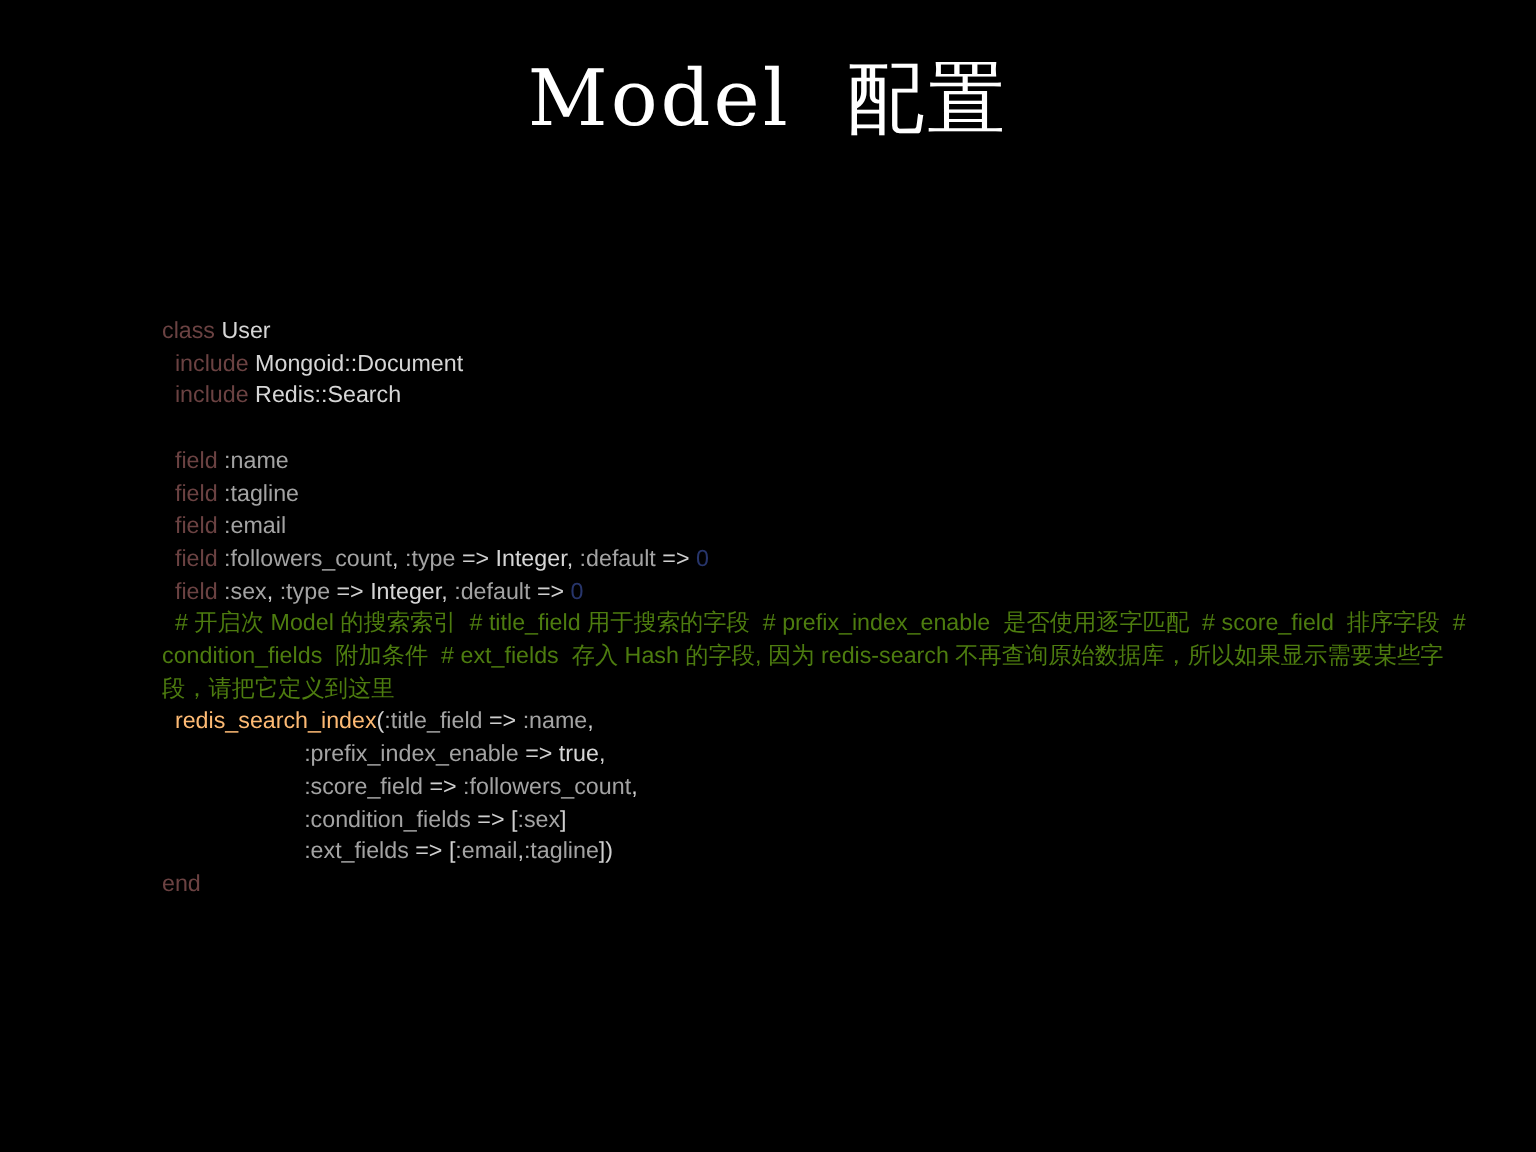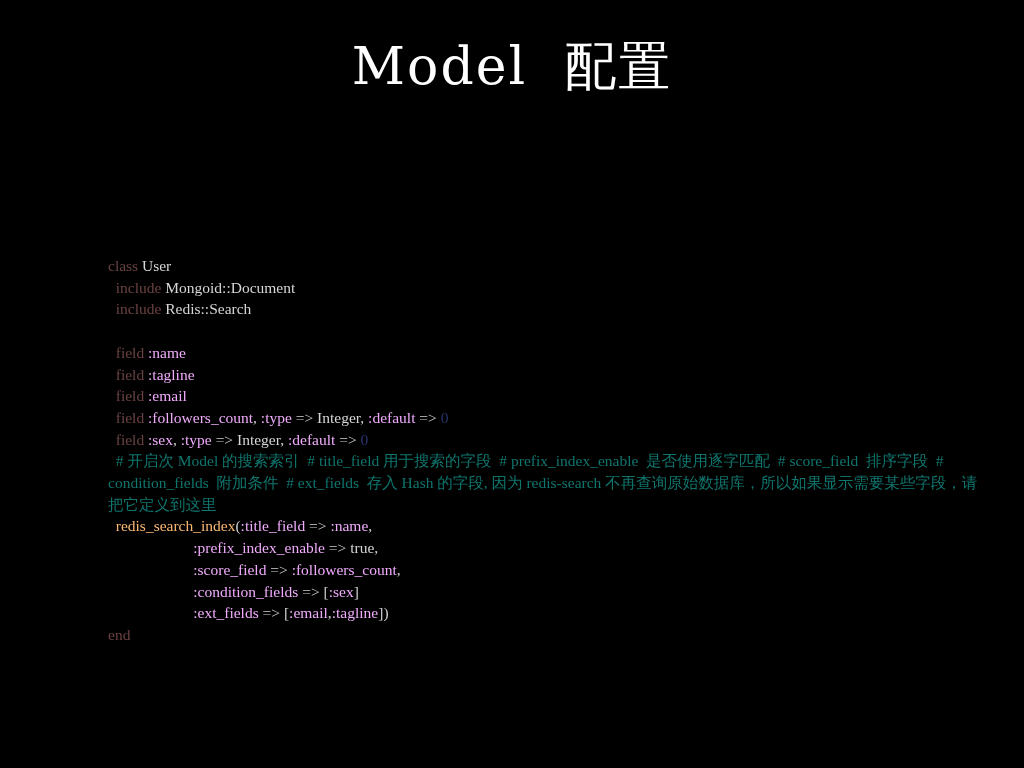--- a/index.html
+++ b/index.html
@@ -30,41 +30,40 @@
     font-size: 52px;
     line-height: 64px;
     letter-spacing: 2px;
     white-space: pre;
   }
   .code-block {
     position: absolute;
     top: 210px;
     left: 108px;
     width: 880px;
-    font-family: Liberation Serif, serif;
+    font-family: Liberation Sans, sans-serif;
     font-size: 15.5px;
     line-height: 21.7px;
     white-space: pre-wrap;
     word-break: break-word;
-    margin-top: 45px;
   }
   .ln { display: block; min-height: 21.7px; }
   .ln.blank { min-height: 21.7px; }
 
   
   .kw   { color: #6b4242; }
   .id   { color: #d6d6d6; }
-  .sym  { color: #f0abfc; }
+  .sym  { color: #a3a3a3; }
   .num  { color: #27356b; }
   .op   { color: #cfcfcf; }
   .punc { color: #cfcfcf; }
   .meth { color: #fdba74; }
   .cmt-line {
     display: block;
-    color: #0f766e;
+    color: #4d7c0f;
     white-space: pre-wrap;
     word-break: break-word;
   }
 </style>
 </head>
 <body>
 
 <div class="slide">
 
   <div class="slide-title">Model  配置</div>

